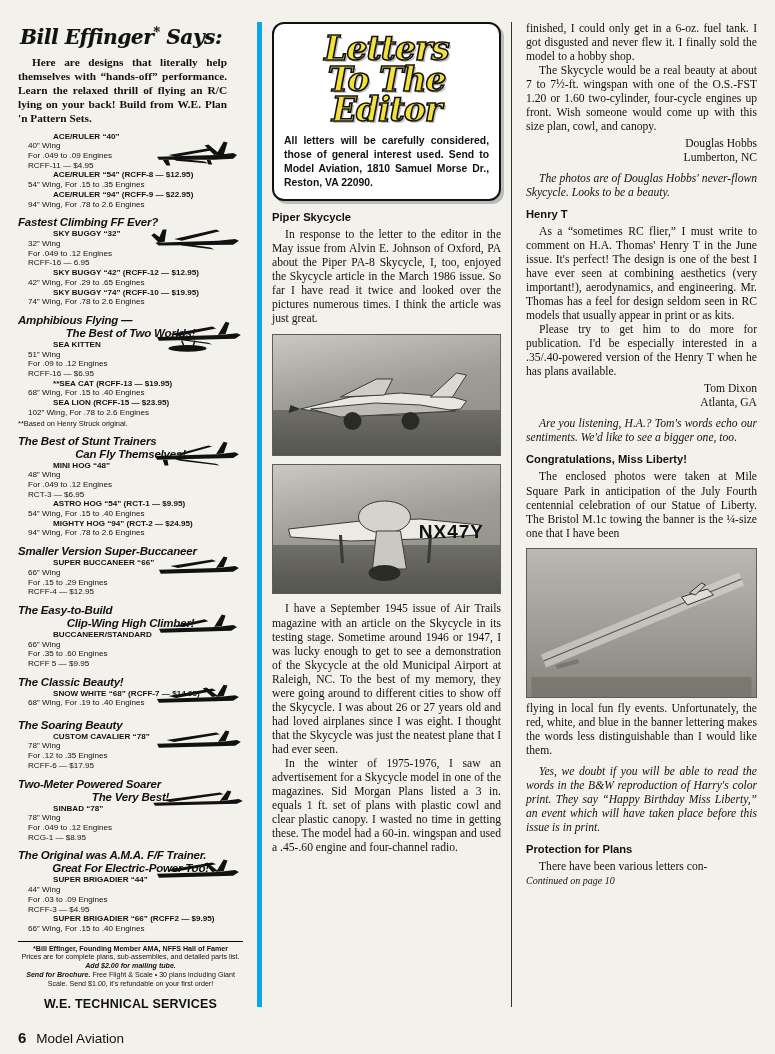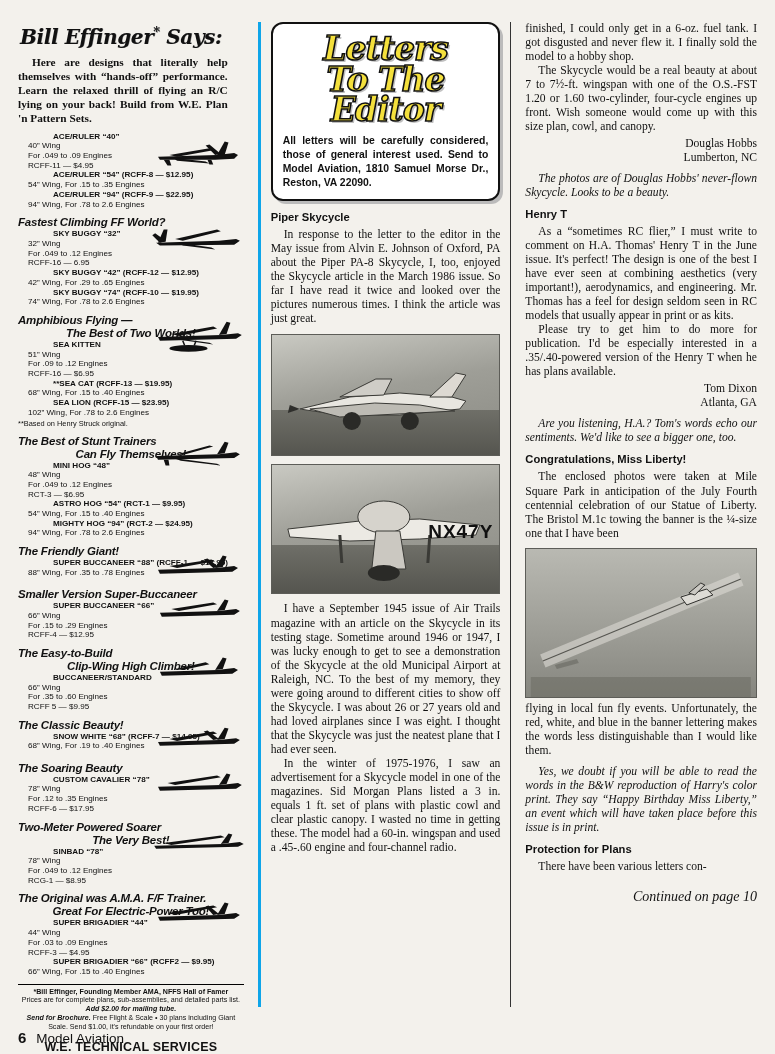--- a/index.html
+++ b/index.html
@@ -16,21 +16,21 @@
     padding:22px 18px 2px 18px;
     box-sizing:border-box;
   }
   .columns{
     display:flex;
     gap:14px;
     height:985px;
   }
   .col{width:232px;position:relative;}
   .col.left{width:228px;}
-  .col.mid{width:232px;border-left:3px solid #0ea5e9;border-right:1px solid #333;padding:0 10px;}
+  .col.mid{width:232px;border-left:5px solid #0ea5e9;border-right:1px solid #333;padding:0 10px;}
   .col.right{width:234px;}
 
   
   .ad-title{
     font-family:"DejaVu Serif", serif;
     font-weight:bold;
     font-style:italic;
     font-size:20px;
     letter-spacing:-0.4px;
     margin:2px 0 6px 2px;
@@ -155,23 +155,23 @@
   .photo .sky{position:absolute;inset:0;background:linear-gradient(170deg,#c9c9c2 0%,#9e9e97 45%,#8a8a83 100%);}
   .photo .ground{position:absolute;left:0;right:0;bottom:0;height:38%;background:linear-gradient(180deg,#6f6f68 0%,#55554f 100%);}
   .photo .caption-n{
     position:absolute;
     font-family:"Liberation Sans", sans-serif;
     font-weight:bold;
     color:#111;
   }
   .continued{
     font-style:italic;
-    text-align:right;
-    font-size:14px;
-    margin-top:15px;
+    text-align:left;
+    font-size:10px;
+    margin-top:1px;
   }
 
   
   .footer{
     position:absolute;
     left:18px;bottom:8px;
     font-family:"Liberation Sans", sans-serif;
     display:flex;align-items:baseline;gap:10px;
   }
   .footer .pg{font-weight:bold;font-size:15px;}
@@ -208,21 +208,21 @@
           <div><span class="ind"></span><span>For .049 to .09 Engines</span></div>
           <div><span class="ind"></span><span>RCFF-11 — $4.95</span></div>
           <div><b>ACE/RULER “54” (RCFF-8 — $12.95)</b></div>
           <div><span class="ind"></span><span>54” Wing, For .15 to .35 Engines</span></div>
           <div><b>ACE/RULER “94” (RCFF-9 — $22.95)</b></div>
           <div><span class="ind"></span><span>94” Wing, For .78 to 2.6 Engines</span></div>
         </div>
       </div>
 
       <div class="grp planerow">
-        <h4>Fastest Climbing FF World?</h4>
+        <h4>Fastest Climbing FF Ever?</h4>
         <svg class="plane" viewBox="0 0 100 42">
           <path d="M6 26 L72 24 L90 22 L94 24 L88 28 L10 29 Z" fill="#111"></path>
           <path d="M26 22 L70 12 L74 14 L34 24 Z" fill="#111"></path>
           <path d="M30 26 L64 31 L68 33 L34 29 Z" fill="#111"></path>
           <path d="M8 26 L14 12 L18 12 L16 25 Z" fill="#111"></path>
           <path d="M10 26 L2 18 L5 16 L16 24 Z" fill="#111"></path>
         </svg>
         <div class="kit">
           <div><b>SKY BUGGY “32”</b></div>
           <div><span class="ind"></span><span>32” Wing</span></div>
@@ -274,33 +274,20 @@
           <div><span class="ind"></span><span>48” Wing</span></div>
           <div><span class="ind"></span><span>For .049 to .12 Engines</span></div>
           <div><span class="ind"></span><span>RCT-3 — $6.95</span></div>
           <div><b>ASTRO HOG “54” (RCT-1 — $9.95)</b></div>
           <div><span class="ind"></span><span>54” Wing, For .15 to .40 Engines</span></div>
           <div><b>MIGHTY HOG “94” (RCT-2 — $24.95)</b></div>
           <div><span class="ind"></span><span>94” Wing, For .78 to 2.6 Engines</span></div>
         </div>
       </div>
 
-      <div class="grp planerow">
-        <h4>The Friendly Giant!</h4>
-        <svg class="plane" viewBox="0 0 100 42">
-          <path d="M8 24 L70 22 L88 20 L92 22 L86 26 L10 28 Z" fill="#111"></path>
-          <path d="M20 20 L64 13 L68 15 L28 22 Z" fill="#111"></path>
-          <path d="M68 22 L76 9 L80 10 L76 21 Z" fill="#111"></path>
-          <path d="M66 22 L56 13 L60 12 L72 21 Z" fill="#111"></path>
-        </svg>
-        <div class="kit">
-          <div><b>SUPER BUCCANEER “88” (RCFF-1 — $17.95)</b></div>
-          <div><span class="ind"></span><span>88” Wing, For .35 to .78 Engines</span></div>
-        </div>
-      </div>
 
       <div class="grp planerow">
         <h4>Smaller Version Super-Buccaneer</h4>
         <svg class="plane" viewBox="0 0 100 42">
           <path d="M10 24 L72 22 L90 20 L94 22 L88 26 L12 28 Z" fill="#111"></path>
           <path d="M22 20 L66 13 L70 15 L30 22 Z" fill="#111"></path>
           <path d="M70 22 L78 10 L82 11 L78 21 Z" fill="#111"></path>
         </svg>
         <div class="kit">
           <div><b>SUPER BUCCANEER “66”</b></div>
@@ -435,21 +422,21 @@
       <div class="photo" style="height:128px;">
         <div class="sky"></div>
         <div class="ground"></div>
         <svg viewBox="0 0 212 128" style="position:absolute;inset:0;width:100%;height:100%">
           <path d="M8 64 L80 56 L140 54 L200 60 L196 70 L140 74 L70 76 L10 72 Z" fill="#eceae4" stroke="#3a3a36"></path>
           <ellipse cx="104" cy="52" rx="26" ry="16" fill="#d6d3cc" stroke="#3a3a36"></ellipse>
           <path d="M96 66 L120 66 L126 104 L92 104 Z" fill="#cbc8c1" stroke="#3a3a36"></path>
           <ellipse cx="104" cy="108" rx="16" ry="8" fill="#2a2a27"></ellipse>
           <path d="M60 70 L62 98 M150 70 L148 98" stroke="#3a3a36" stroke-width="3"></path>
         </svg>
-        <div class="caption-n" style="right:6px;top:56px;font-size:19px;letter-spacing:1px;">NX47Y</div>
+        <div class="caption-n" style="right:16px;top:56px;font-size:19px;letter-spacing:1px;">NX47Y</div>
       </div>
 
       <p class="body">I have a September 1945 issue of Air Trails magazine with an article on the Skycycle in its testing stage. Sometime around 1946 or 1947, I was lucky enough to get to see a demonstration of the Skycycle at the old Municipal Airport at Raleigh, NC. To the best of my memory, they were going around to different cities to show off the Skycycle. I was about 26 or 27 years old and had loved airplanes since I was eight. I thought that the Skycycle was just the neatest plane that I had ever seen.</p>
       <p class="body">In the winter of 1975-1976, I saw an advertisement for a Skycycle model in one of the magazines. Sid Morgan Plans listed a 3 in. equals 1 ft. set of plans with plastic cowl and clear plastic canopy. I wasted no time in getting these. The model had a 60-in. wingspan and used a .45-.60 engine and four-channel radio.</p>
     </div>
 
     <div class="col right">
       <p class="body noind">finished, I could only get in a 6-oz. fuel tank. I got disgusted and never flew it. I finally sold the model to a hobby shop.</p>
       <p class="body">The Skycycle would be a real beauty at about 7 to 7½-ft. wingspan with one of the O.S.-FST 1.20 or 1.60 two-cylinder, four-cycle engines up front. Wish someone would come up with this size plan, cowl, and canopy.</p>
       <div class="sig">

